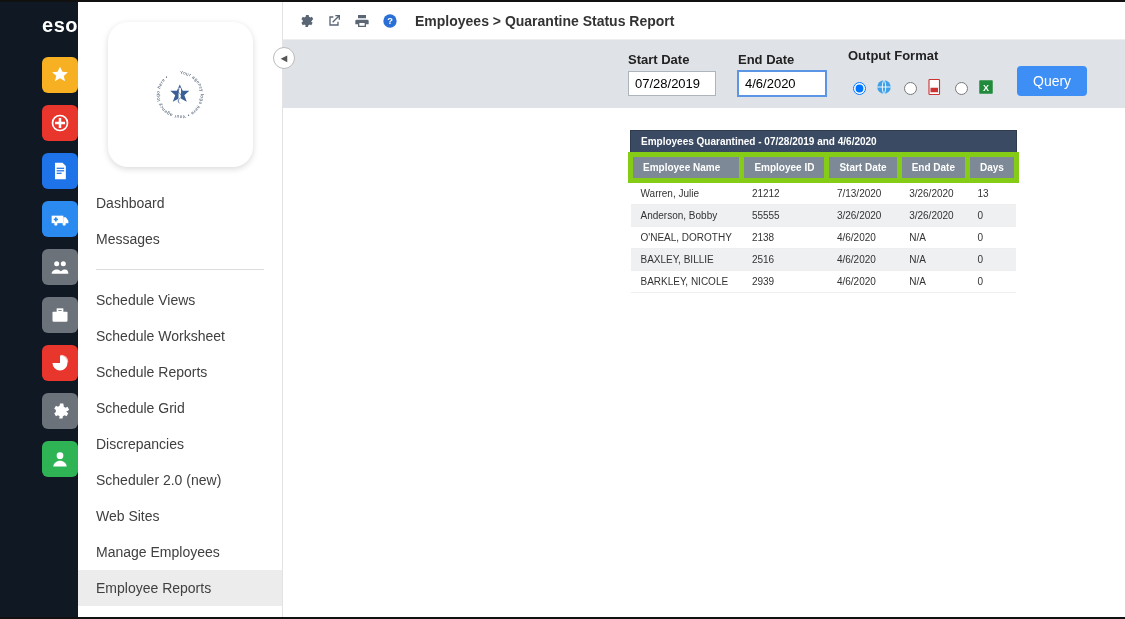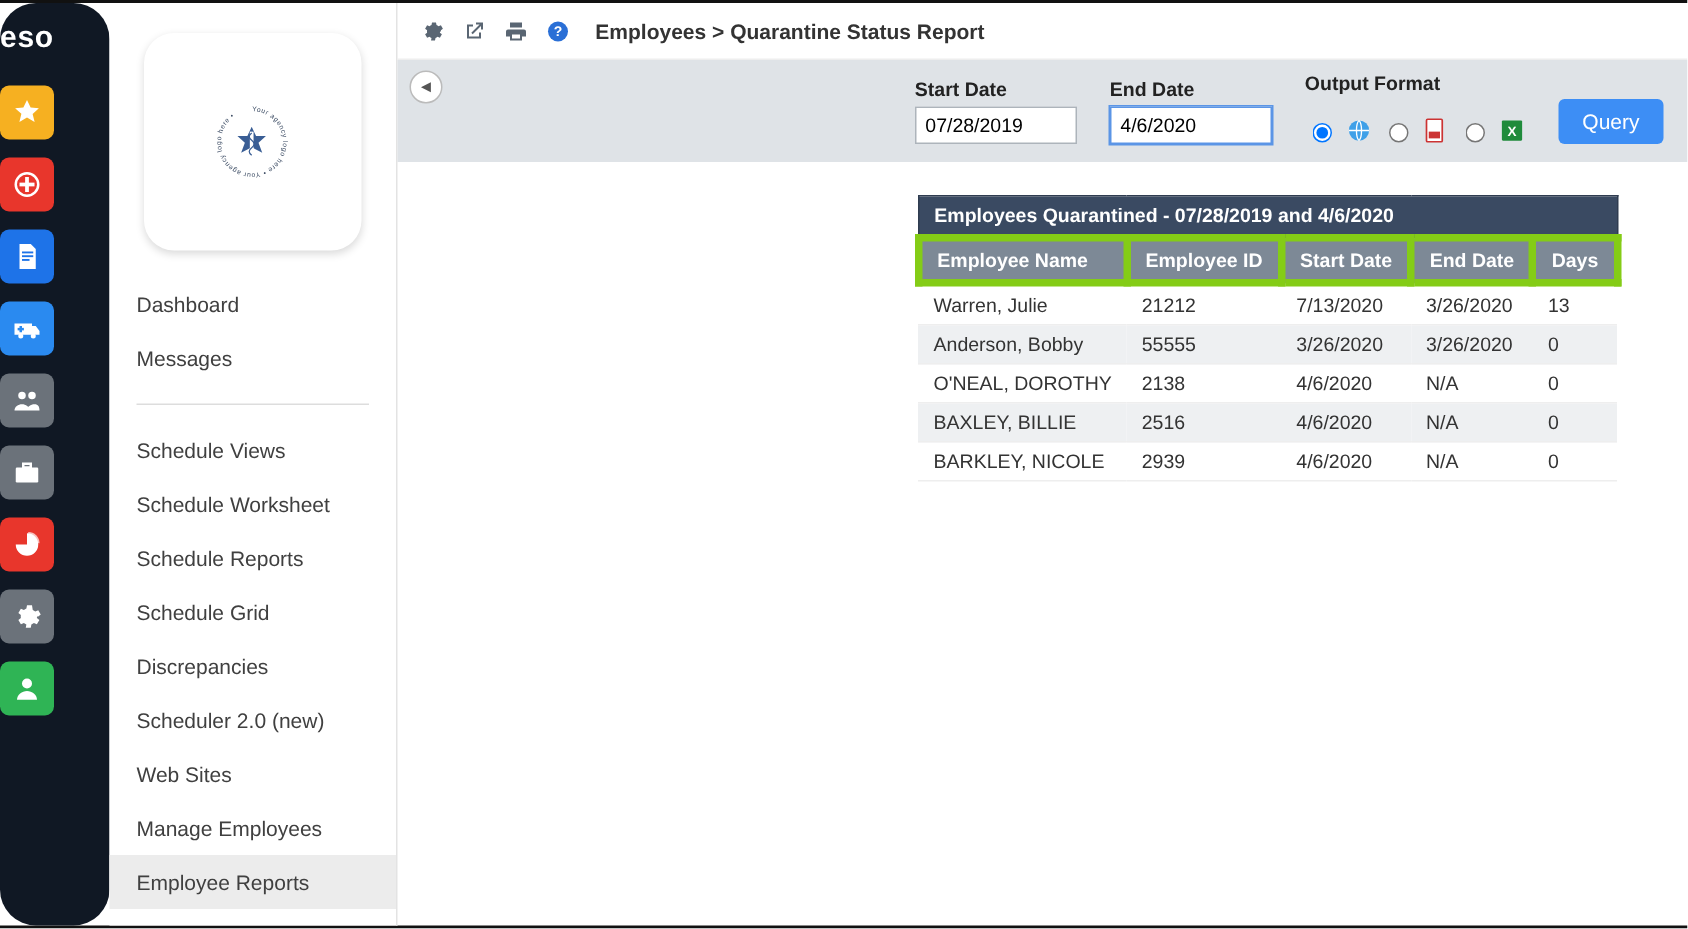--- a/index.html
+++ b/index.html
@@ -1,19 +1,19 @@
 <!DOCTYPE html>
 <html><head>
 <meta charset="utf-8">
 <style>
   * { box-sizing: border-box; }
   body { margin:0; font-family: "Segoe UI", Arial, sans-serif; font-size:14px; color:#333; background:#fff; overflow:hidden; }
   .app { display:flex; width:1125px; height:619px; border:2px solid #111; border-left:none; border-right:none; position:relative; }
   
-  .rail { width:78px; background:#101824; display:flex; flex-direction:column; align-items:flex-start; padding-top:8px; gap:12px;border-radius:24px; }
+  .rail { width:78px; background:#101824; display:flex; flex-direction:column; align-items:flex-end; padding-top:8px; gap:12px; }
   .rail-logo { color:#fff; font-weight:700; font-size:20px; letter-spacing:0.5px; padding:4px 0 8px; cursor:default;}
   .rail-icon { width:36px; height:36px; border-radius:6px; display:flex; align-items:center; justify-content:center; cursor:pointer; }
   .rail-icon svg { width:20px; height:20px; fill:#fff; }
   .ic-yellow { background:#f6b021; }
   .ic-red    { background:#e8362c; }
   .ic-blue   { background:#1e73e8; }
   .ic-blue2  { background:#2a8af0; }
   .ic-gray   { background:#6b727a; }
   .ic-gray2  { background:#6b727a; }
   .ic-red2   { background:#e8362c; }
@@ -32,30 +32,30 @@
   .main { flex:1; display:flex; flex-direction:column; }
   .toolbar { height:38px; display:flex; align-items:center; gap:10px; padding:0 14px; border-bottom:1px solid #eee;}
   .toolbar .tb-ic { width:18px; height:18px; color:#5a6673; cursor:pointer; display:flex; align-items:center; justify-content:center;}
   .toolbar .tb-ic svg { width:16px; height:16px; fill:#5a6673;}
   .tb-help svg { fill:#2a6fd6;}
   .breadcrumb { font-weight:700; color:#333; margin-left:6px; }
   
   .filterbar { background:#dfe3e7; padding:8px 16px 12px 345px; display:flex; align-items:flex-end; gap:22px; }
   .fld { display:flex; flex-direction:column; }
   .fld label { font-weight:700; font-size:13px; color:#222; margin-bottom:4px;}
-  .fld input { width:108px; padding:4px 6px; border:1px solid #adb4bb; background:#fff; font-size:13px; }
+  .fld input { width:88px; padding:4px 6px; border:1px solid #adb4bb; background:#fff; font-size:13px; }
   .fld.end input { border-color:#5b95e6; outline:1px solid #5b95e6;}
   .outfmt { display:flex; align-items:center; gap:6px; }
   .outfmt-col { display:flex; flex-direction:column;gap:11px;}
   .outfmt-col > span { font-weight:700; font-size:13px; color:#222; margin-bottom:4px;}
   .fmt-ic { width:18px; height:18px; display:inline-flex; align-items:center; justify-content:center;}
   .querybtn { background:#3d8ef5; color:#fff; border:none; border-radius:4px; padding:7px 16px; font-size:14px; cursor:pointer;}
   
   .report-wrap { padding:22px 0 0 345px;}
-  table.report { border-collapse:collapse; font-size:13px; }
+  table.report { border-collapse:collapse; font-size:10px; }
   table.report th, table.report td { padding:5px 10px; text-align:left; }
   .rpt-title { background:#3a4a62; color:#fff; font-weight:700; text-align:center; padding:7px 10px; border:1px solid #2f3c50;}
   .rpt-head th { background:#7d8996; color:#fff; font-weight:700; border:5px solid #84cc16;}
   table.report tbody tr:nth-child(odd){ background:#fff;}
   table.report tbody tr:nth-child(even){ background:#eef0f2;}
   table.report tbody td { border-bottom:1px solid #eee;}
   .col-days{ text-align:center;}
   
   .arc-text { font-size:11px; fill:#3a4a62; letter-spacing:1px;}
 </style>

